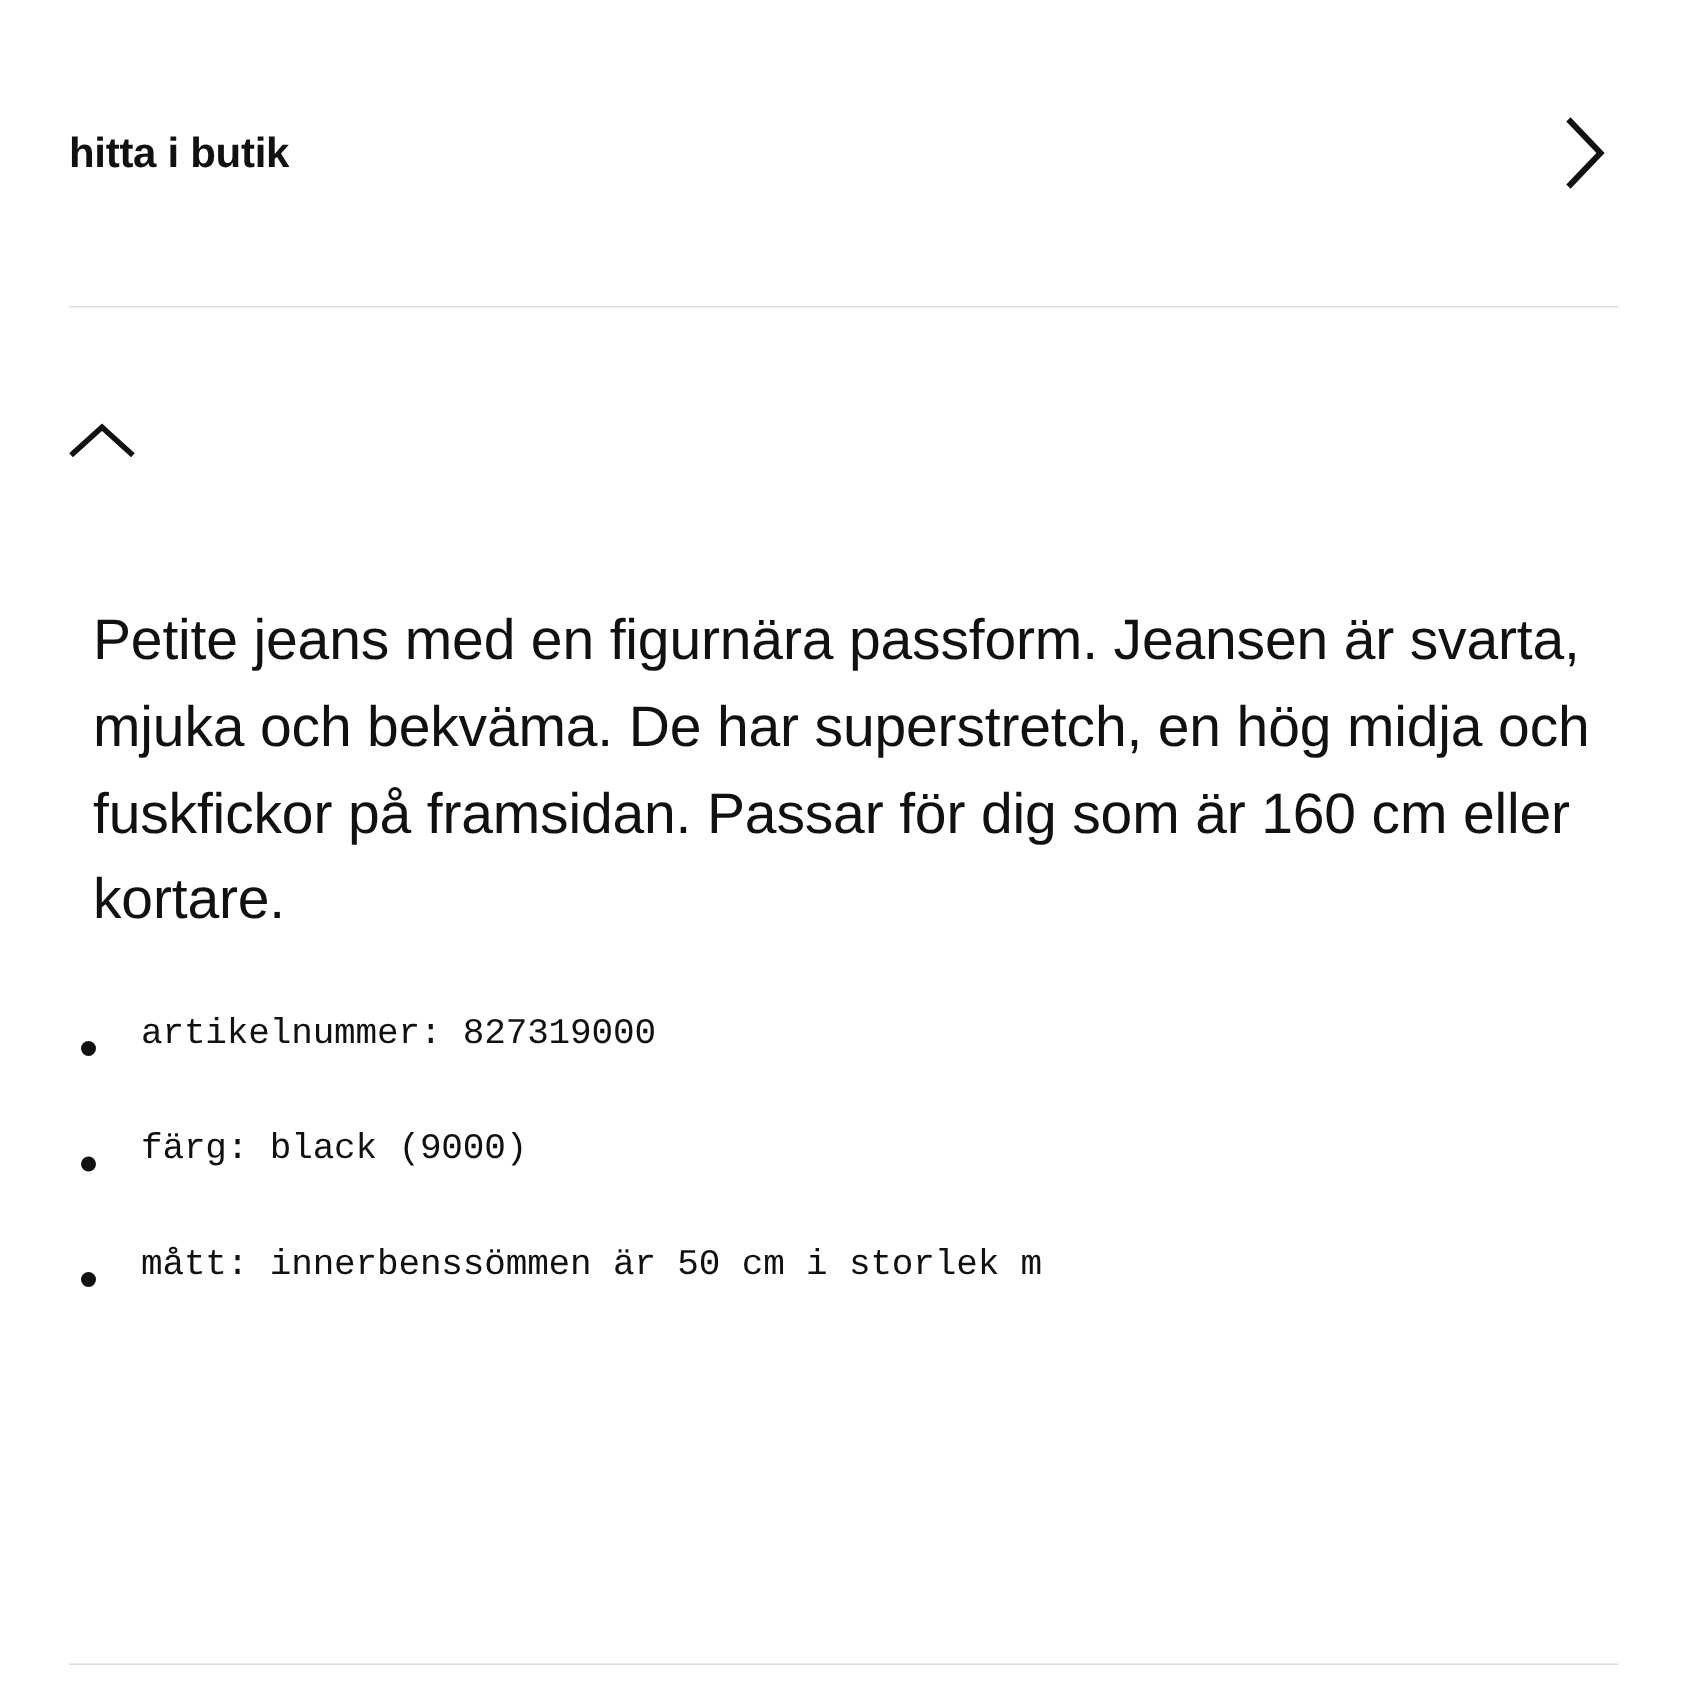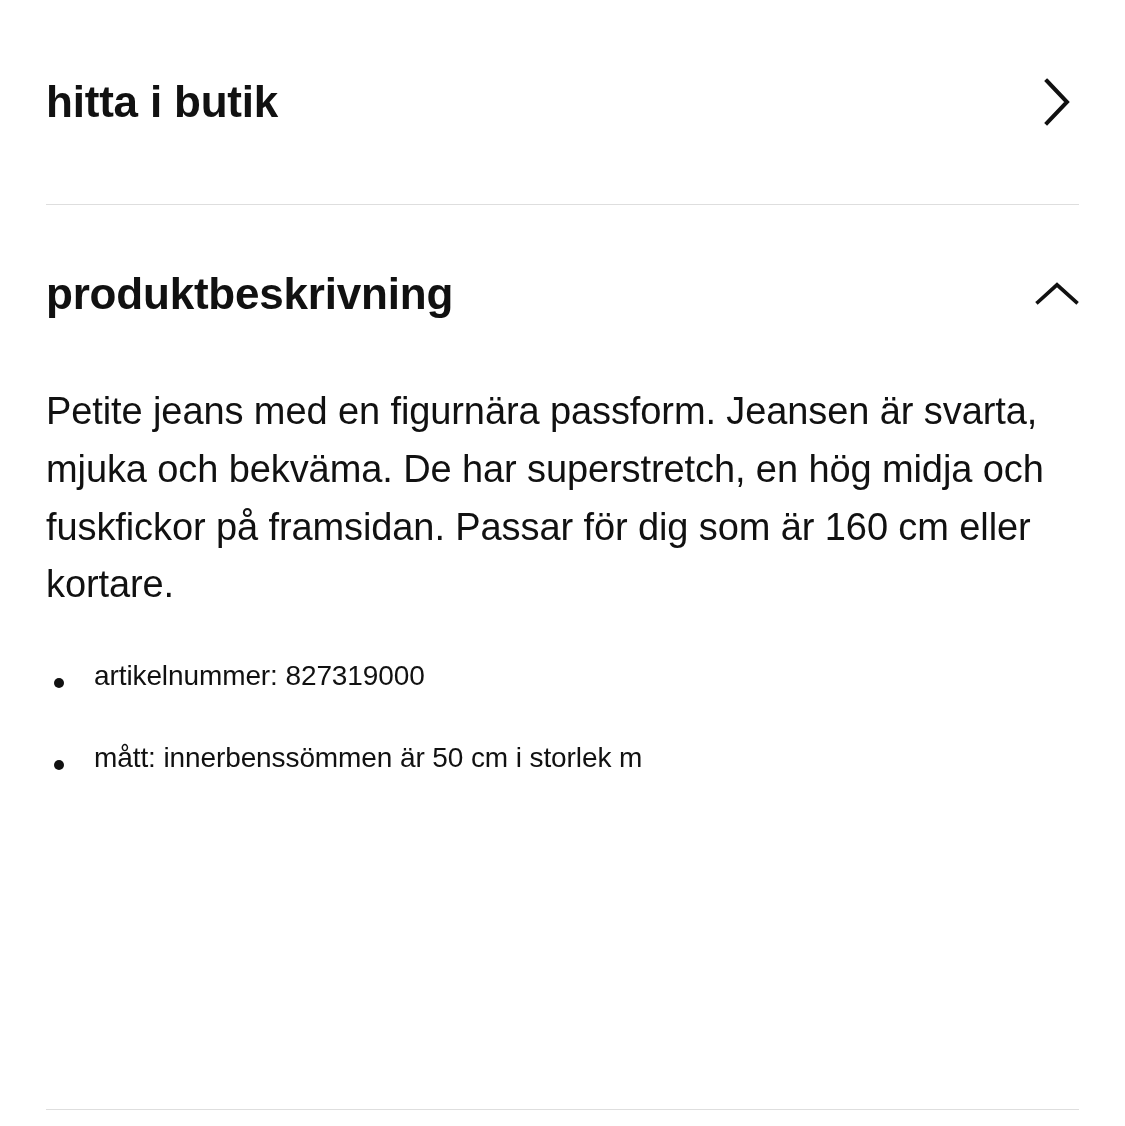--- a/index.html
+++ b/index.html
@@ -24,21 +24,21 @@
   
   .acc-row {
     position: relative;
     display: flex;
     align-items: center;
     justify-content: space-between;
     padding: 0 46px;
     box-sizing: border-box;
   }
   .acc-title {
-    font-size: 44px;
+    font-size: 28px;
     font-weight: 700;
     letter-spacing: -0.2px;
     line-height: 1.2;
     color: #111111;
   }
   .acc-chevron {
     width: 44px;
     height: 44px;
     display: flex;
     align-items: center;
@@ -63,36 +63,37 @@
   
   .desc-body {
     padding: 18px 46px 0 46px;
     box-sizing: border-box;
   }
   .desc-paragraph {
     font-size: 38px;
     line-height: 1.52;
     color: #111111;
     letter-spacing: -0.1px;
-    margin: 0;
+    margin: 16px;
     max-width: 1040px;
   }
   ul.desc-list {
     list-style: none;
     margin: 44px 0 0 0;
     padding: 0;
   }
   ul.desc-list li {
     position: relative;
-    font-size: 28px;
+    font-size: 24px;
     line-height: 1.3;
     color: #111111;
     padding-left: 48px;
     margin-bottom: 46px;
     letter-spacing: -0.1px;
+    font-family: Liberation Mono, monospace;
   }
   ul.desc-list li::before {
     content: "";
     position: absolute;
     left: 8px;
     top: 20px;
     width: 10px;
     height: 10px;
     border-radius: 50%;
     background: #111111;
@@ -117,31 +118,31 @@
     <span class="acc-chevron">
       <svg width="30" height="48" viewBox="0 0 30 48" fill="none" xmlns="http://www.w3.org/2000/svg">
         <path d="M5 3 L25 24 L5 45" stroke="#111111" stroke-width="4" stroke-linecap="square" fill="none"></path>
       </svg>
     </span>
   </div>
 
   <div class="divider"></div>
 
   <div class="acc-row row-desc">
-    <span class="acc-title">produktbeskrivning</span>
     <span class="acc-chevron">
       <svg width="48" height="30" viewBox="0 0 48 30" fill="none" xmlns="http://www.w3.org/2000/svg">
         <path d="M3 24 L24 5 L45 24" stroke="#111111" stroke-width="4" stroke-linecap="square" fill="none"></path>
       </svg>
     </span>
   </div>
 
   <div class="desc-body">
     <p class="desc-paragraph">Petite jeans med en figurnära passform. Jeansen är svarta, mjuka och bekväma. De har superstretch, en hög midja och fuskfickor på framsidan. Passar för dig som är 160 cm eller kortare.</p>
 
     <ul class="desc-list">
       <li>artikelnummer: 827319000</li>
+      <li>färg: black (9000)</li>
       <li>mått: innerbenssömmen är 50 cm i storlek m</li>
     </ul>
   </div>
 
   <div class="bottom-divider"></div>
 </div>
 
 </body></html>

